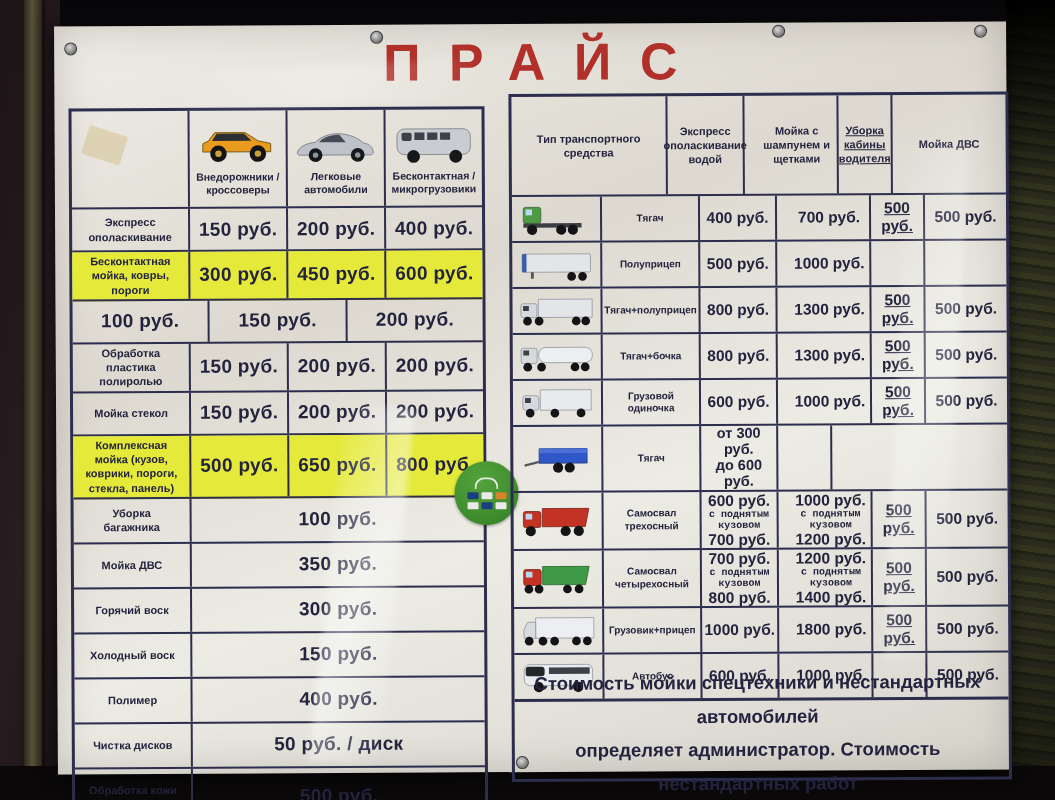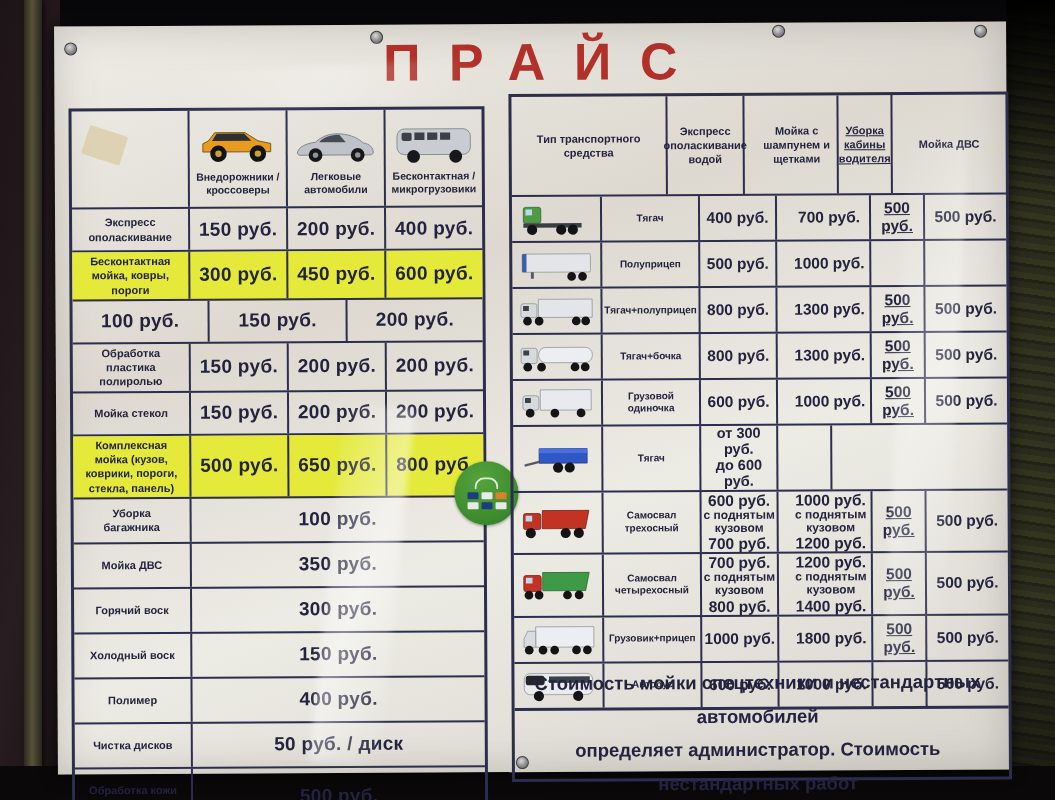--- a/index.html
+++ b/index.html
@@ -71,21 +71,21 @@
   .rt .c2{width:82px;flex:none;margin-left:12px;}
   .rt .c3{width:54px;flex:none;text-decoration:underline;}
   .rt .c4{flex:1;}
   .rt .colhead{font-size:11px;font-weight:bold;text-align:center;line-height:1.3;padding:0 2px;}
   .rt .r{min-height:44px;}
   .rt .r.pr{min-height:48px;}
   .rt .r.dmp{min-height:54px;}
   .rname{font-size:10px;font-weight:bold;text-align:center;line-height:1.25;padding:0 3px;}
   .rprice{font-size:15.5px;font-weight:bold;text-align:center;}
   .l{display:block;line-height:1.1;}
-  .l.sub{font-size:12px;font-weight:bold;}
+  .l.sub{font-size:10px;font-weight:bold;font-family:Liberation Mono, monospace;}
   .l.rng{font-size:14.5px;}
   .note{position:absolute;left:8px;top:570px;width:470px;text-align:center;}
   .note div{font-size:18.5px;font-weight:bold;color:#23233f;line-height:1.82;}
 
   
   .sticker{position:absolute;left:398px;top:437px;width:64px;height:64px;border-radius:50%;
     background:radial-gradient(circle at 40% 30%,#55a33d,#3c8a2c 70%,#2f7023);box-shadow:0 1px 3px rgba(0,0,0,.4);
     display:flex;flex-direction:column;align-items:center;justify-content:center;gap:3px;}
   .sticker .chiprow{display:flex;gap:3px;}
   .sticker .chip{width:11px;height:7px;border-radius:1px;background:#e9e9e9;}

